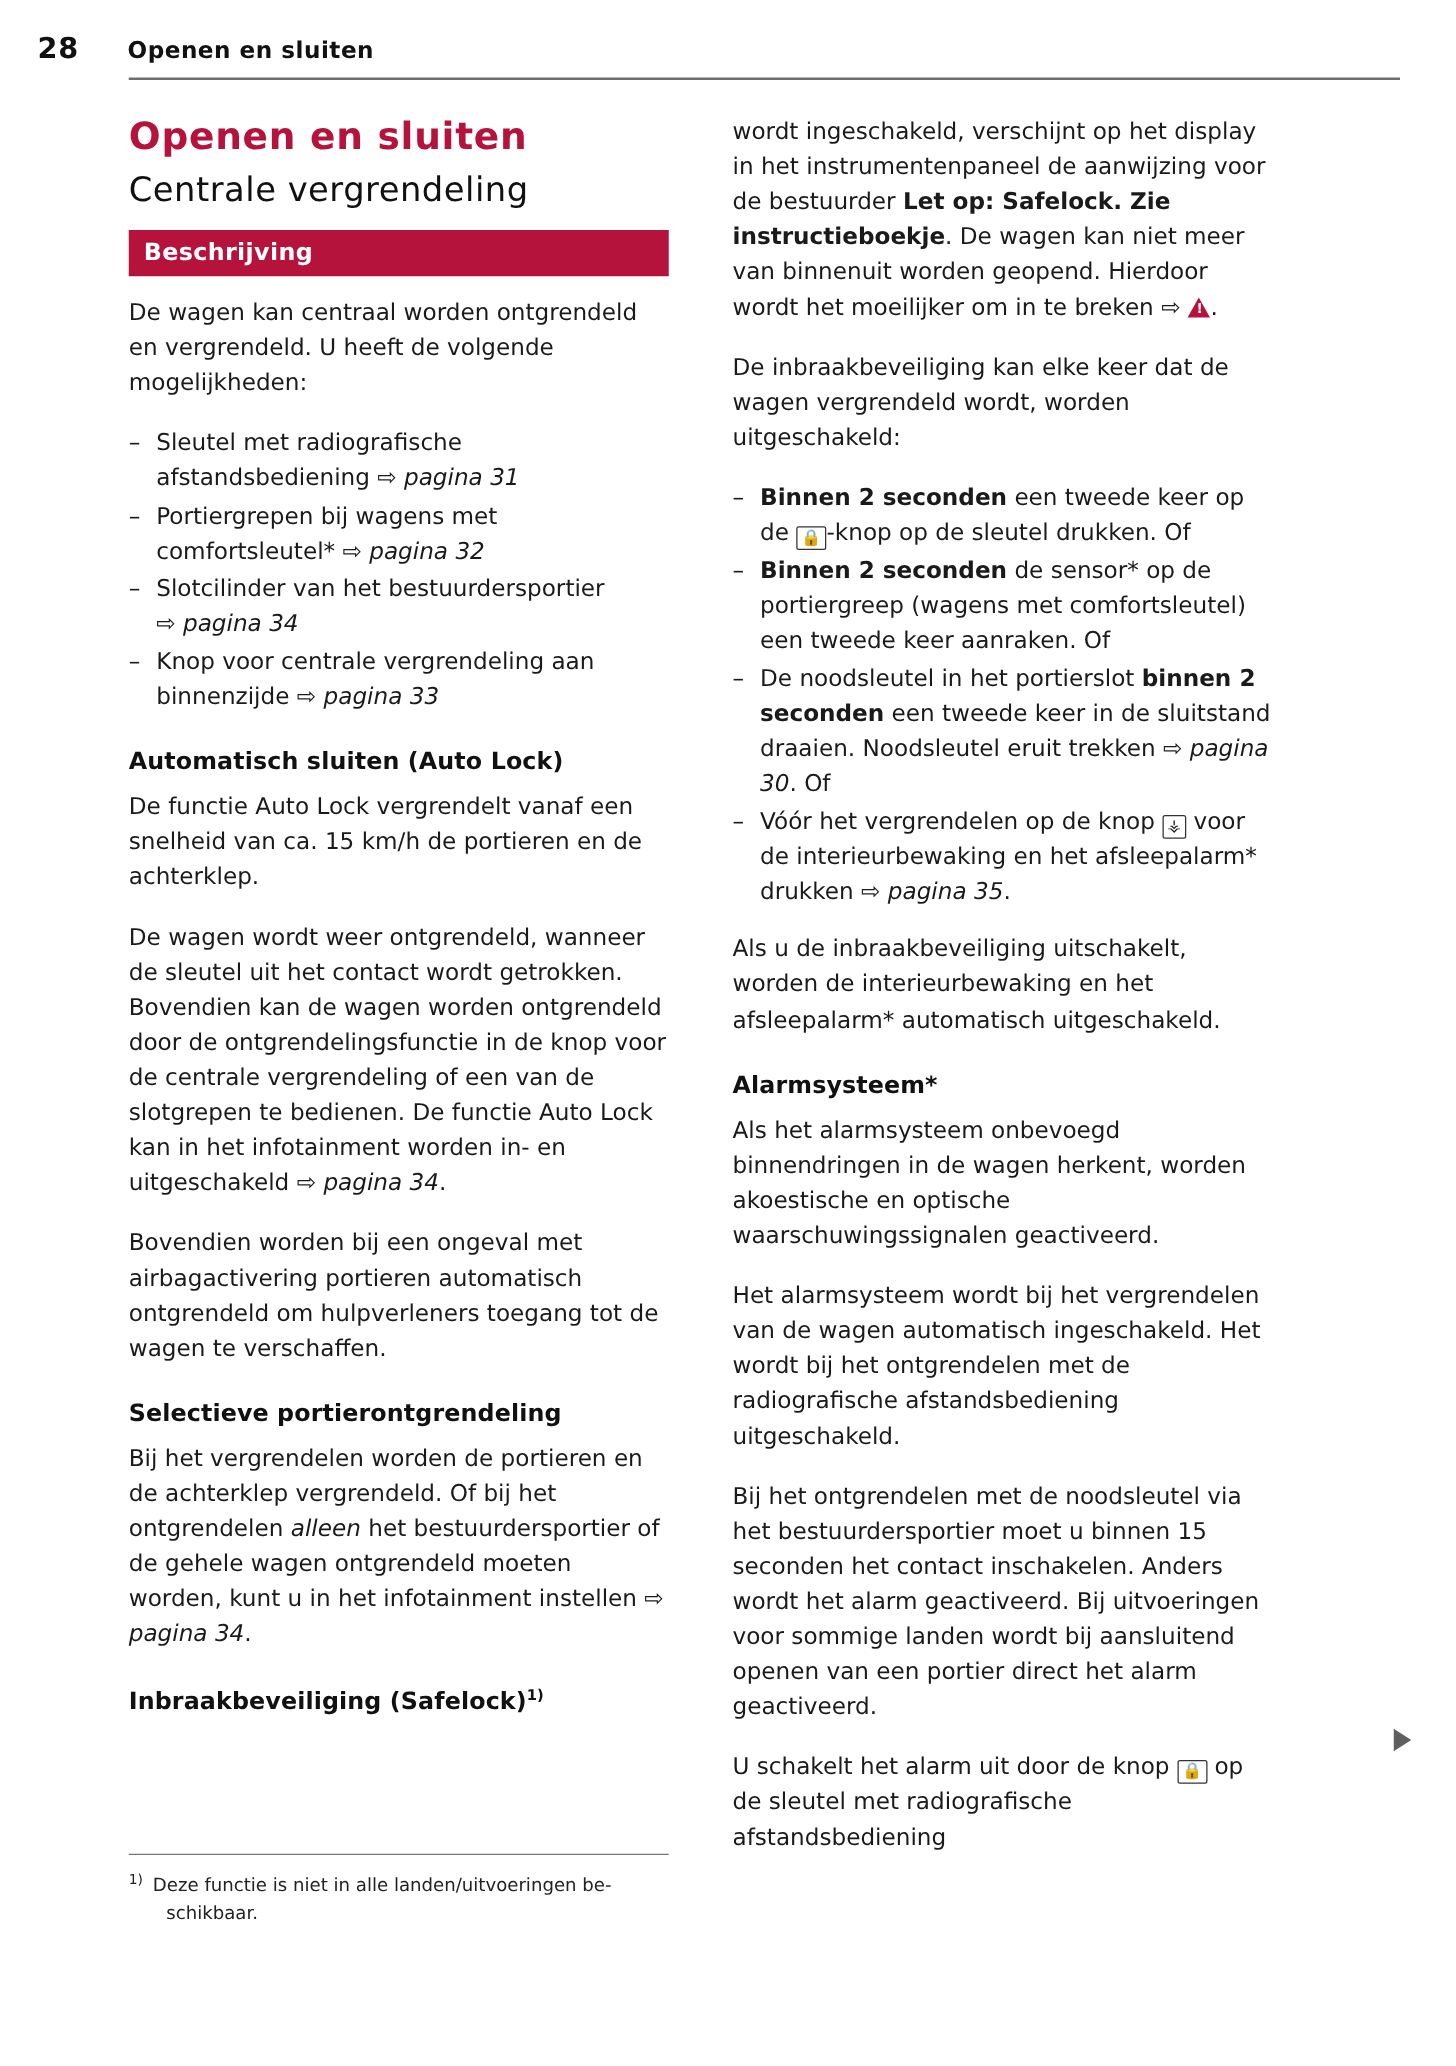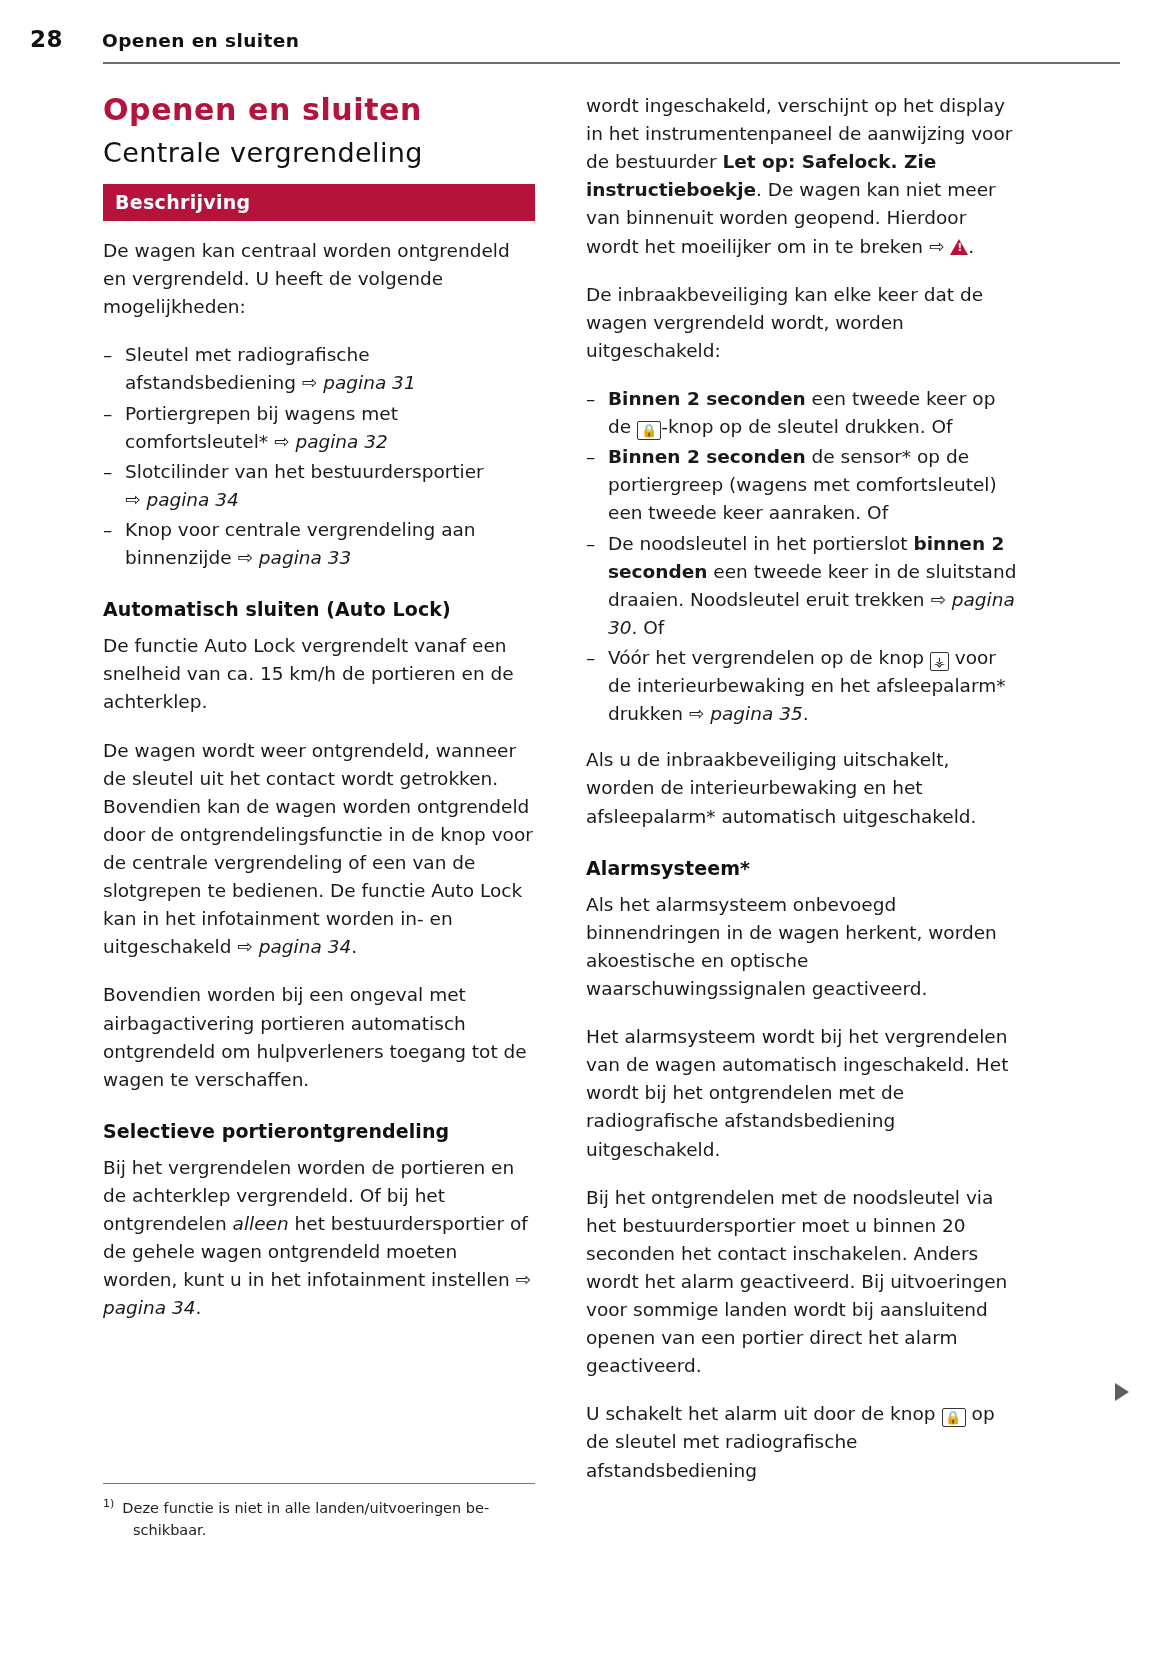--- a/index.html
+++ b/index.html
@@ -222,20 +222,21 @@
       </ul>
 
       <h3 class="sub">Automatisch sluiten (Auto Lock)</h3>
       <p>De functie Auto Lock vergrendelt vanaf een snelheid van ca. 15 km/h de portieren en de achterklep.</p>
       <p>De wagen wordt weer ontgrendeld, wanneer de sleutel uit het contact wordt getrokken. Bovendien kan de wagen worden ontgrendeld door de ontgrendelingsfunctie in de knop voor de centrale vergrendeling of een van de slotgrepen te bedienen. De functie Auto Lock kan in het infotainment worden in- en uitgeschakeld <span class="arrow-ref">⇨</span> <span class="it">pagina 34</span>.</p>
       <p>Bovendien worden bij een ongeval met airbagactivering portieren automatisch ontgrendeld om hulpverleners toegang tot de wagen te verschaffen.</p>
 
       <h3 class="sub">Selectieve portierontgrendeling</h3>
       <p>Bij het vergrendelen worden de portieren en de achterklep vergrendeld. Of bij het ontgrendelen <span class="it">alleen</span> het bestuurdersportier of de gehele wagen ontgrendeld moeten worden, kunt u in het infotainment instellen <span class="arrow-ref">⇨</span> <span class="it">pagina 34</span>.</p>
 
+      <h3 class="sub"><span>Inbraakbeveiliging (Safelock)</span><sup>1)</sup></h3>
 
     </div>
 
     <div class="col col-right">
 
       <p><span>wordt ingeschakeld, verschijnt op het display in het instrumentenpaneel de aanwijzing voor de bestuurder </span><span class="bd">Let op: Safelock. Zie instructieboekje</span>. De wagen kan niet meer van binnenuit worden geopend. Hierdoor wordt het moeilijker om in te breken <span class="arrow-ref">⇨</span> <span class="warn-tri"></span>.</p>
 
       <p>De inbraakbeveiliging kan elke keer dat de wagen vergrendeld wordt, worden uitgeschakeld:</p>
 
       <ul class="dashlist">
@@ -243,21 +244,21 @@
         <li><span class="bd">Binnen 2 seconden</span> de sensor* op de portiergreep (wagens met comfortsleutel) een tweede keer aanraken. Of</li>
         <li>De noodsleutel in het portierslot <span class="bd">binnen 2 seconden</span> een tweede keer in de sluitstand draaien. Noodsleutel eruit trekken <span class="arrow-ref">⇨</span> <span class="it">pagina 30</span>. Of</li>
         <li>Vóór het vergrendelen op de knop <span class="glyph-box">⚶</span> voor de interieurbewaking en het afsleepalarm* drukken <span class="arrow-ref">⇨</span> <span class="it">pagina 35</span>.</li>
       </ul>
 
       <p>Als u de inbraakbeveiliging uitschakelt, worden de interieurbewaking en het afsleepalarm* automatisch uitgeschakeld.</p>
 
       <h3 class="sub">Alarmsysteem*</h3>
       <p>Als het alarmsysteem onbevoegd binnendringen in de wagen herkent, worden akoestische en optische waarschuwingssignalen geactiveerd.</p>
       <p>Het alarmsysteem wordt bij het vergrendelen van de wagen automatisch ingeschakeld. Het wordt bij het ontgrendelen met de radiografische afstandsbediening uitgeschakeld.</p>
-      <p>Bij het ontgrendelen met de noodsleutel via het bestuurdersportier moet u binnen 20 seconden het contact inschakelen. Anders wordt het alarm geactiveerd. Bij uitvoeringen voor sommige landen wordt bij aansluitend openen van een portier direct het alarm geactiveerd.</p>
+      <p>Bij het ontgrendelen met de noodsleutel via het bestuurdersportier moet u binnen 15 seconden het contact inschakelen. Anders wordt het alarm geactiveerd. Bij uitvoeringen voor sommige landen wordt bij aansluitend openen van een portier direct het alarm geactiveerd.</p>
       <p><span>U schakelt het alarm uit door de knop </span><span class="glyph-box">🔒</span><span> op de sleutel met radiografische afstandsbediening</span></p>
 
     </div>
   </div>
 
   <div class="page-turn"></div>
 
   <div class="footnote-rule"></div>
   <div class="footnote">
     <span class="fn-mark">1)</span><span class="fn-text">Deze functie is niet in alle landen/uitvoeringen be-</span>

